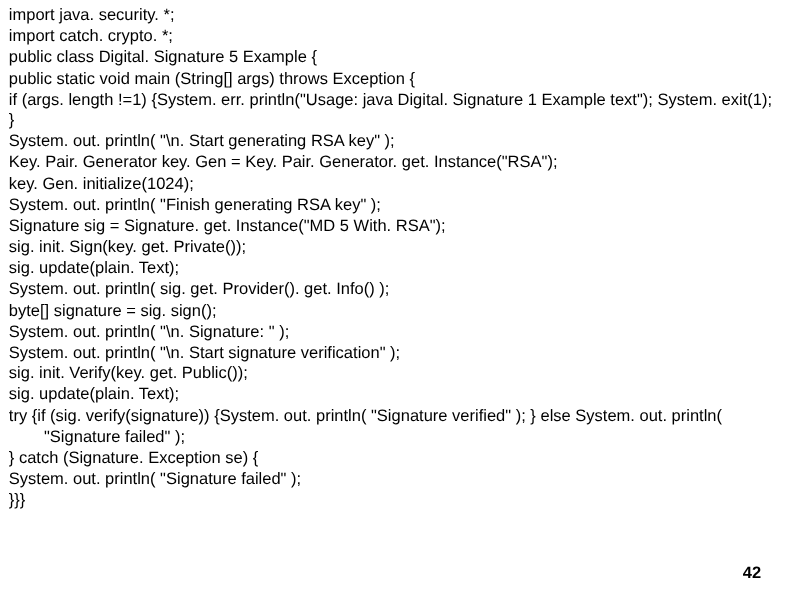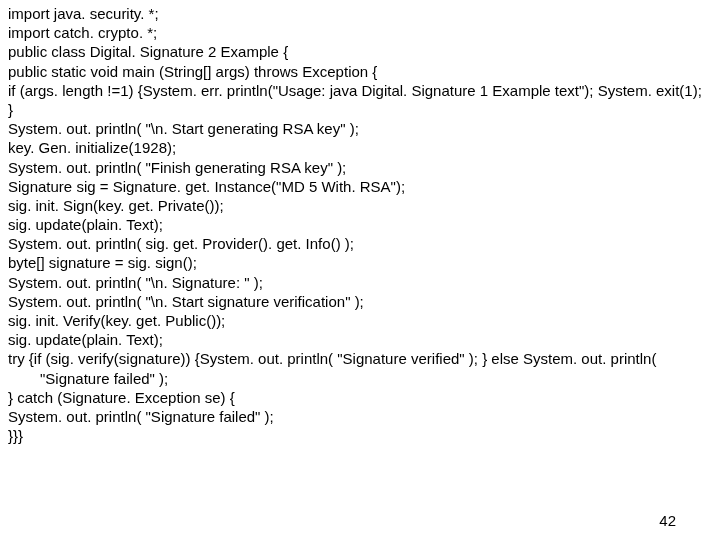--- a/index.html
+++ b/index.html
@@ -19,37 +19,38 @@
     padding: 4px 12px 6px 8px;
   }
   .line {
     display: block;
   }
   .indent {
     padding-left: 32px;
   }
   .pagenum {
     position: absolute;
-    right: 44px;
+    right: 28px;
     bottom: 10px;
-    font-weight: 400;
+    font-weight: 700;
     font-size: 15px;
   }
 </style>
 </head>
 <body>
 
 <div class="page">
   <span class="line">import java. security. *;</span>
   <span class="line">import catch. crypto. *;</span>
-  <span class="line">public class Digital. Signature 2 Example {</span>
+  <span class="line">public class Digital. Signature 5 Example {</span>
   <span class="line">public static void main (String[] args) throws Exception {</span>
   <span class="line">if (args. length !=1) {System. err. println("Usage: java Digital. Signature 1 Example text"); System. exit(1); }</span>
   <span class="line">System. out. println( "\n. Start generating RSA key" );</span>
-  <span class="line">key. Gen. initialize(1928);</span>
+  <span class="line">Key. Pair. Generator key. Gen = Key. Pair. Generator. get. Instance("RSA");</span>
+  <span class="line">key. Gen. initialize(1024);</span>
   <span class="line">System. out. println( "Finish generating RSA key" );</span>
   <span class="line">Signature sig = Signature. get. Instance("MD 5 With. RSA");</span>
   <span class="line">sig. init. Sign(key. get. Private());</span>
   <span class="line">sig. update(plain. Text);</span>
   <span class="line">System. out. println( sig. get. Provider(). get. Info() );</span>
   <span class="line">byte[] signature = sig. sign();</span>
   <span class="line">System. out. println( "\n. Signature: " );</span>
   <span class="line">System. out. println( "\n. Start signature verification" );</span>
   <span class="line">sig. init. Verify(key. get. Public());</span>
   <span class="line">sig. update(plain. Text);</span>

